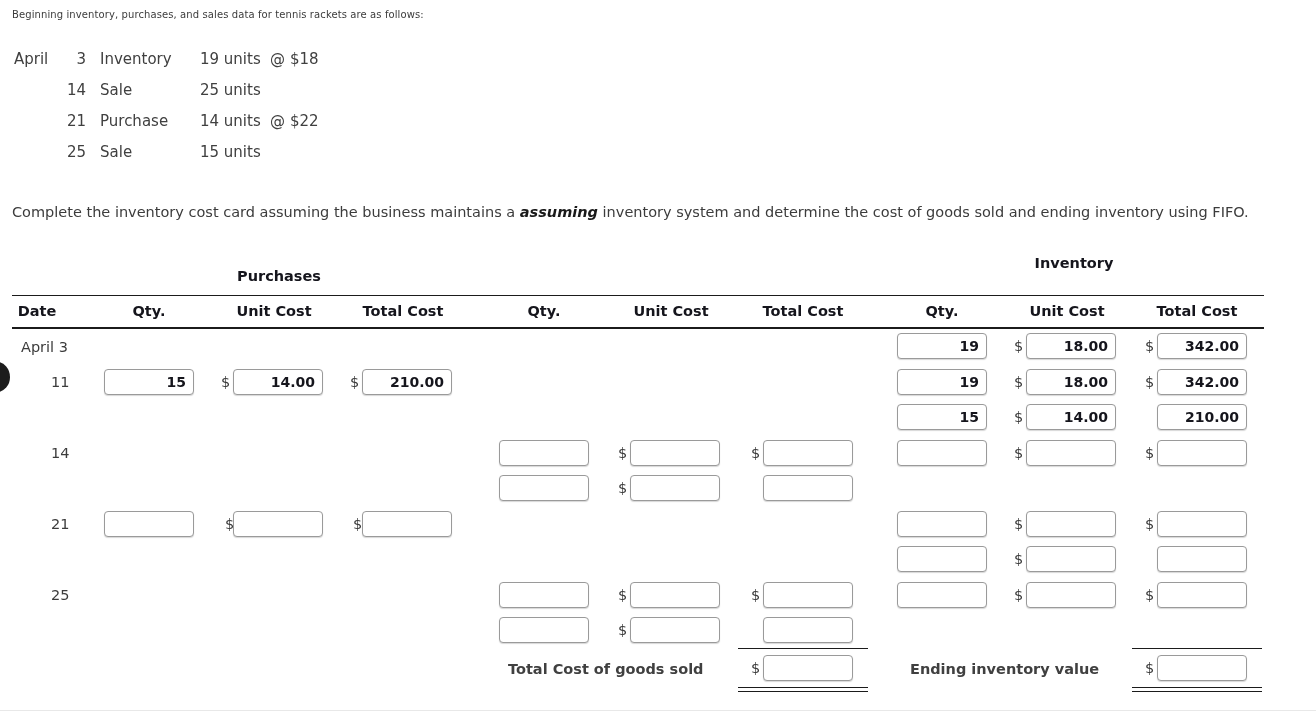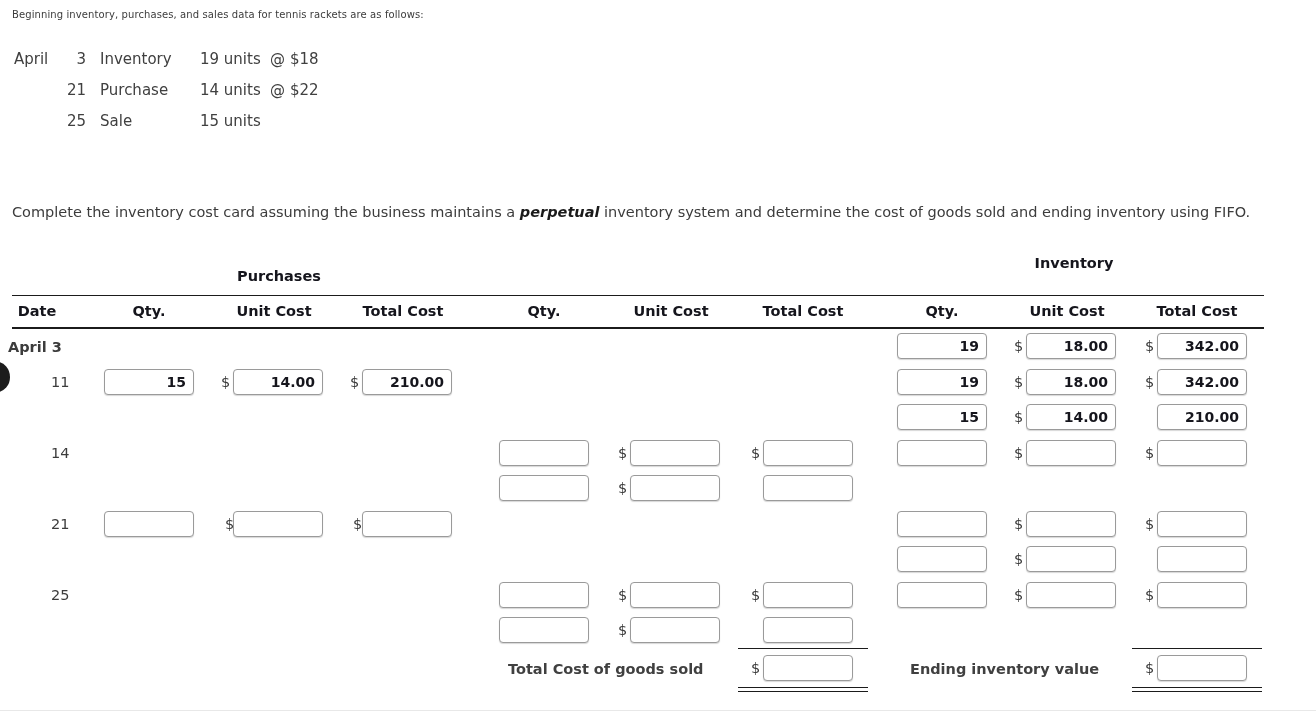--- a/index.html
+++ b/index.html
@@ -161,28 +161,31 @@
 
 <div class="edge-blob"></div>
 
 <div class="intro">Beginning inventory, purchases, and sales data for tennis rackets are as follows:</div>
 
 <div class="datalines">
   <div class="dataline">
     <span class="dl-month">April</span><span class="dl-day">3</span><span class="dl-desc">Inventory</span><span class="dl-units">19 units</span><span class="dl-at">@</span><span class="dl-price">$18</span>
   </div>
   <div class="dataline">
+    <span class="dl-month"></span><span class="dl-day">14</span><span class="dl-desc">Sale</span><span class="dl-units">25 units</span><span class="dl-at"></span><span class="dl-price"></span>
+  </div>
+  <div class="dataline">
     <span class="dl-month"></span><span class="dl-day">21</span><span class="dl-desc">Purchase</span><span class="dl-units">14 units</span><span class="dl-at">@</span><span class="dl-price">$22</span>
   </div>
   <div class="dataline">
     <span class="dl-month"></span><span class="dl-day">25</span><span class="dl-desc">Sale</span><span class="dl-units">15 units</span><span class="dl-at"></span><span class="dl-price"></span>
   </div>
 </div>
 
-<div class="instruction"><span>Complete the inventory cost card assuming the business maintains a </span><b>perpetual</b><span> inventory system and determine the cost of goods sold and ending inventory using FIFO.</span></div>
+<div class="instruction"><span>Complete the inventory cost card assuming the business maintains a </span><b>assuming</b><span> inventory system and determine the cost of goods sold and ending inventory using FIFO.</span></div>
 
 <div class="sheet">
 
   <div class="grp-title" style="left:218px; top:267px; width:122px;">Purchases</div>
   <div class="grp-title" style="left:1018px; top:254px; width:112px;">Inventory</div>
 
   <div class="rule" style="left:12px; top:295px; width:1252px;"></div>
 
   <div class="col-head" style="left:14px; width:46px; text-align:center;">Date</div>
   <div class="col-head" style="left:104px; width:90px;">Qty.</div>
@@ -190,21 +193,21 @@
   <div class="col-head" style="left:358px; width:90px;">Total Cost</div>
   <div class="col-head" style="left:499px; width:90px;">Qty.</div>
   <div class="col-head" style="left:626px; width:90px;">Unit Cost</div>
   <div class="col-head" style="left:758px; width:90px;">Total Cost</div>
   <div class="col-head" style="left:897px; width:90px;">Qty.</div>
   <div class="col-head" style="left:1022px; width:90px;">Unit Cost</div>
   <div class="col-head" style="left:1152px; width:90px;">Total Cost</div>
 
   <div class="rule rule-thick" style="left:12px; top:327px; width:1252px;"></div>
 
-  <div class="rowlabel" style="left:8px;  top:339px;font-weight:bold;">April  3</div>
+  <div class="rowlabel" style="left:21px;  top:339px;">April  3</div>
   <div class="rowlabel" style="left:51px;  top:374px;">11</div>
   <div class="rowlabel" style="left:51px;  top:445px;">14</div>
   <div class="rowlabel" style="left:51px;  top:516px;">21</div>
   <div class="rowlabel" style="left:51px;  top:587px;">25</div>
 
   <input class="cell" style="left: 897px; top: 333px;" value="19">
   <span class="dollar" style="left:1014px; top:333px;">$</span>
   <input class="cell" style="left: 1026px; top: 333px;" value="18.00">
   <span class="dollar" style="left:1145px; top:333px;">$</span>
   <input class="cell" style="left: 1157px; top: 333px;" value="342.00">

